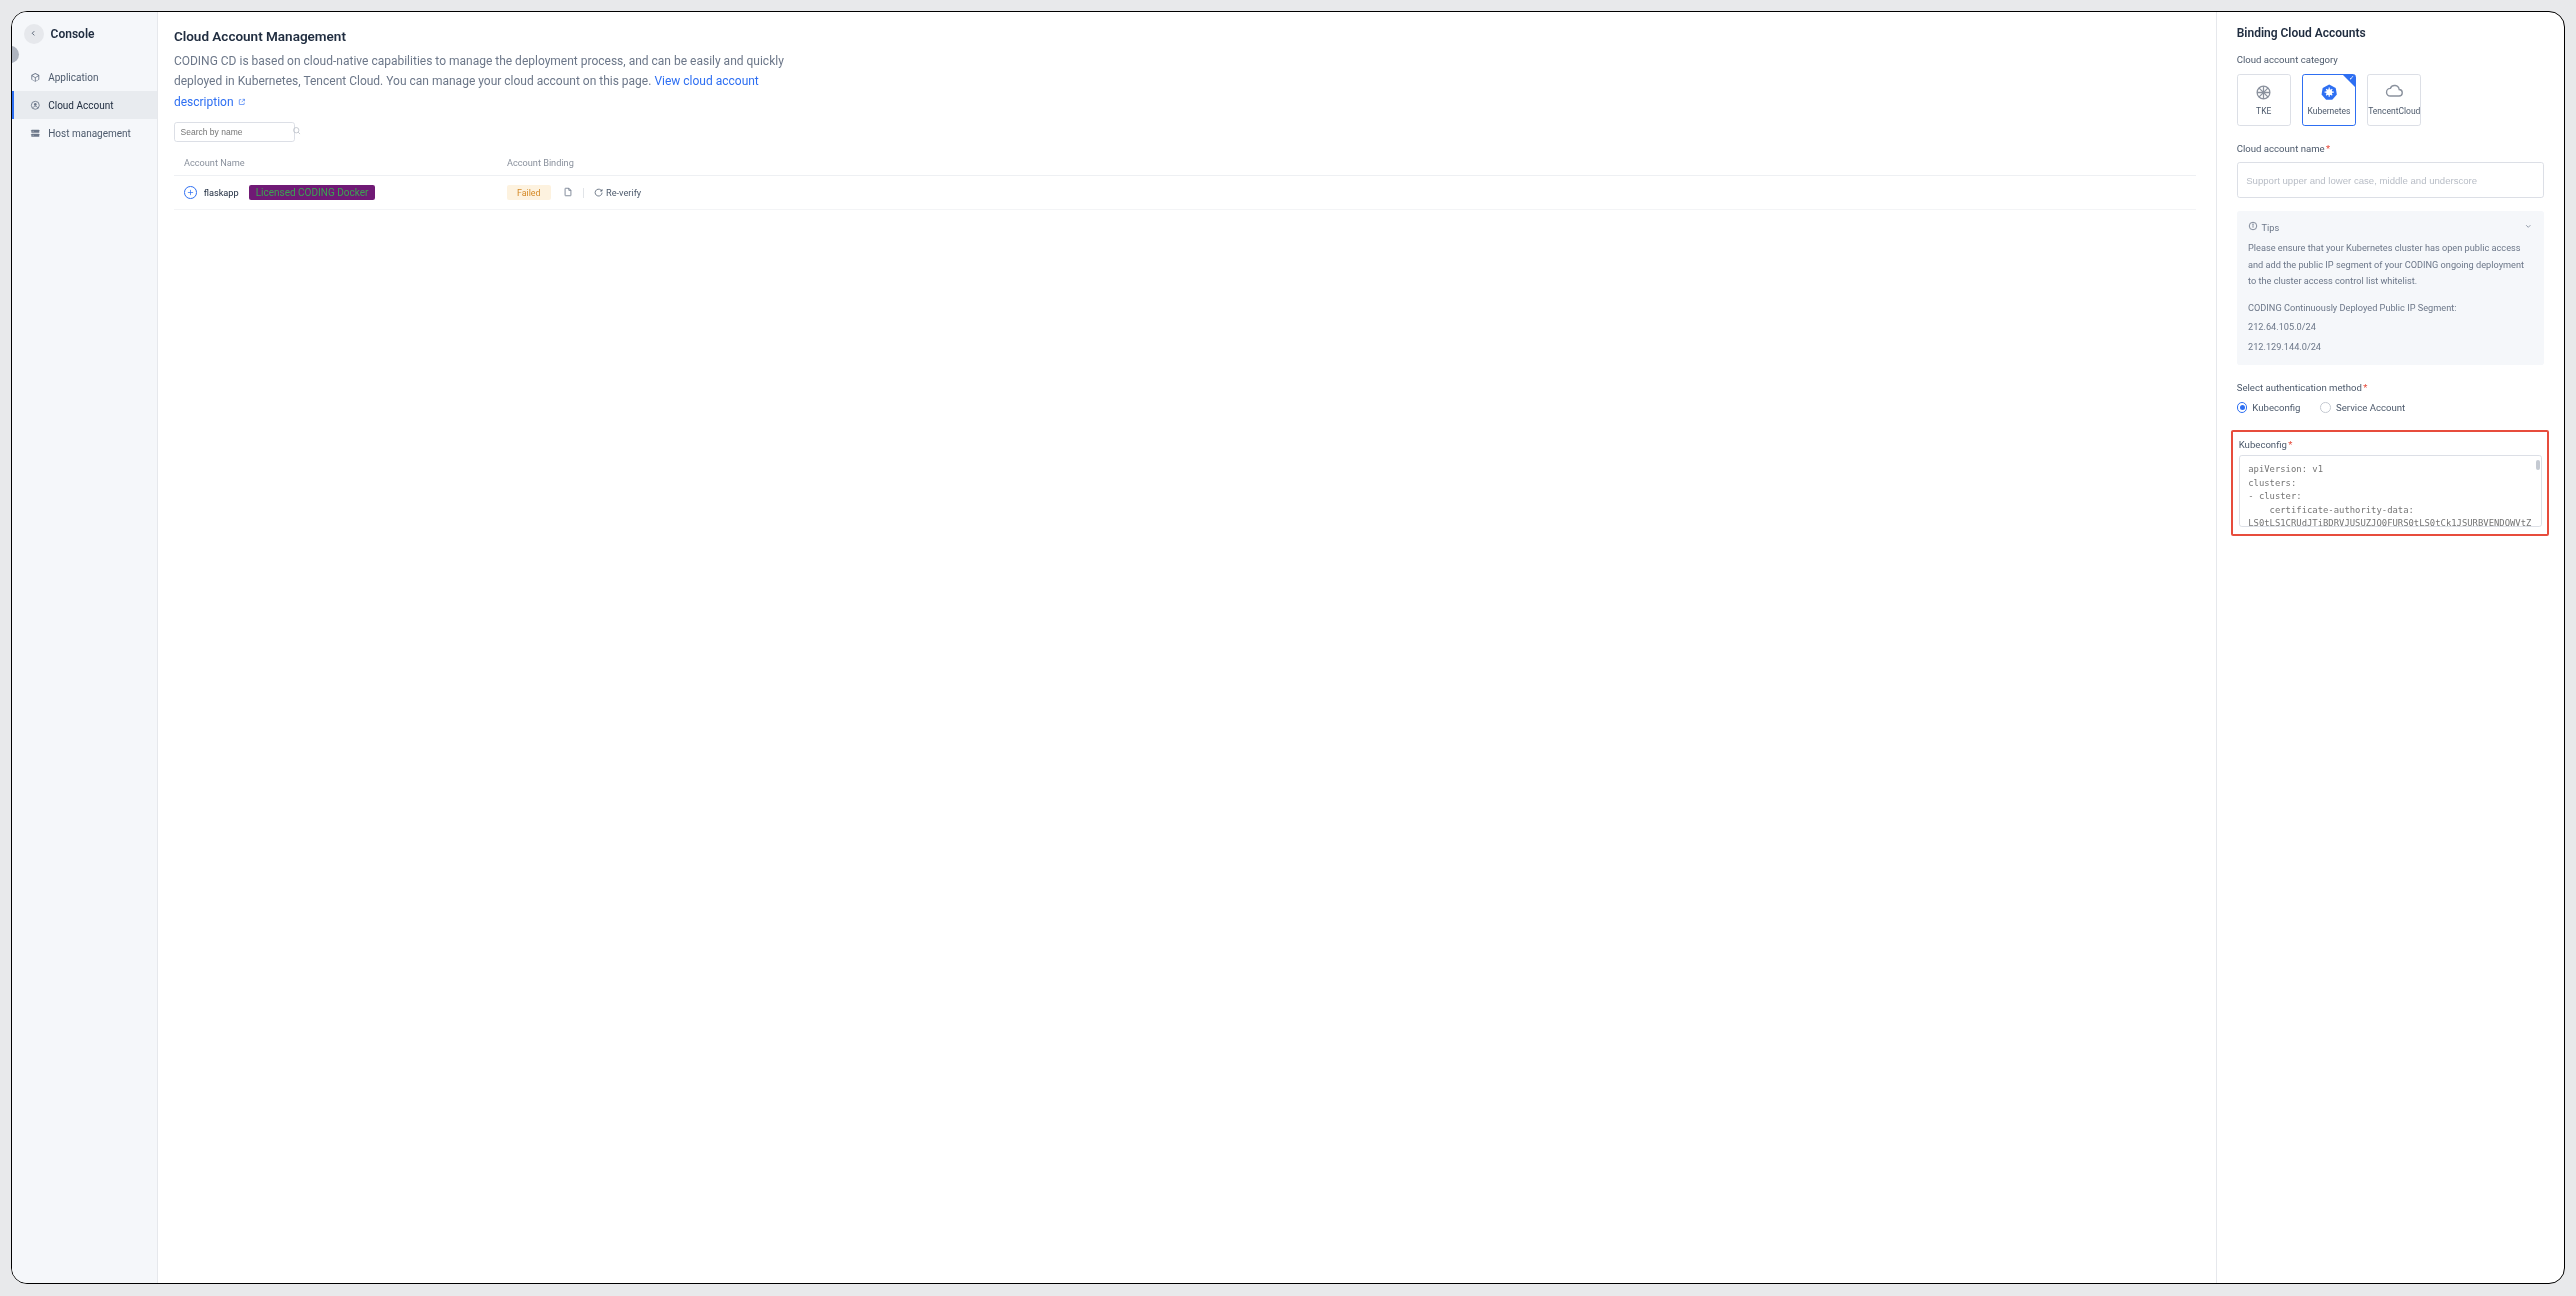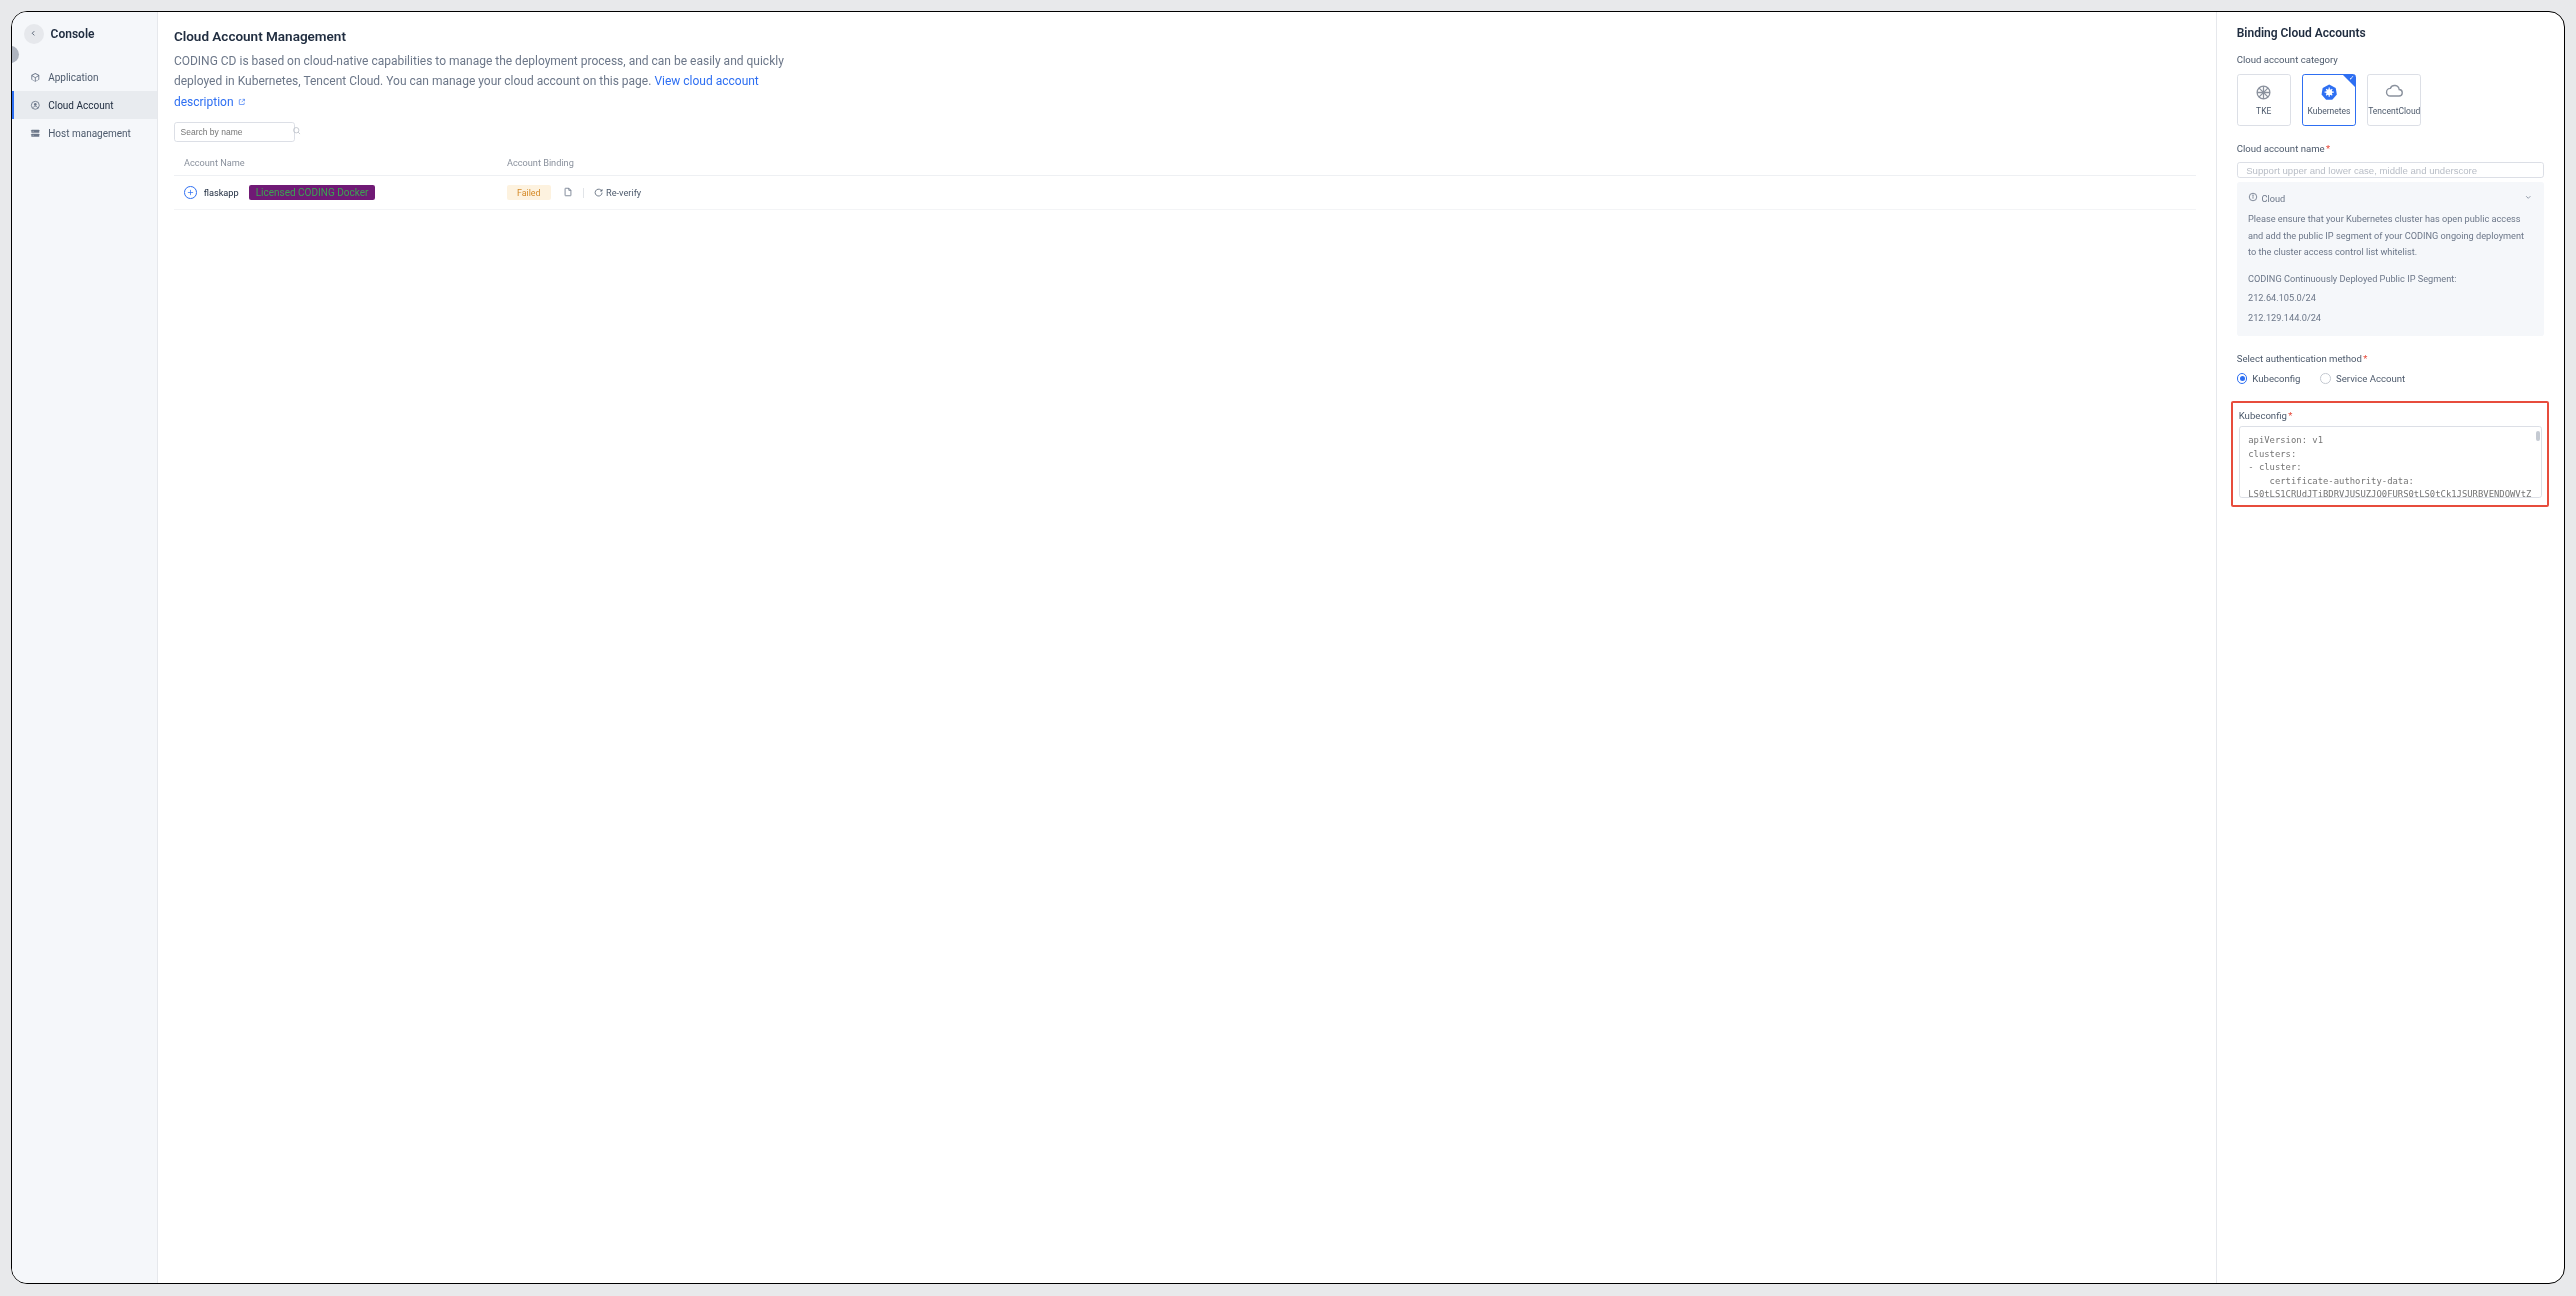--- a/index.html
+++ b/index.html
@@ -286,27 +286,27 @@
     }
     .cat-icon {
       width: 18.4px;
       height: 18.4px;
       display: flex;
       align-items: center;
       justify-content: center;
     }
     .text-input {
       width: 100%;
-      height: 16px;
+      height: 36px;
       border: 0.7px solid #dcdfe6;
       border-radius: 2.8px;
       padding: 0 8.5px;
       font-size: 9.6px;
       outline: none;
-      margin-bottom: 4px;
+      margin-bottom: 13px;
     }
     .text-input::placeholder { color: #b8bdc6; }
     .tips-box {
       background: #f5f7fa;
       border-radius: 2.8px;
       padding: 10px 11.3px;
       margin-bottom: 17px;
     }
     .tips-header {
       display: flex;
@@ -559,21 +559,21 @@
     <div class="tips-box">
       <div class="tips-header">
         <span class="tips-header-left">
           <span>
             <svg width="10" height="10" viewBox="0 0 24 24" fill="none" stroke="currentColor" stroke-width="2">
                 <circle cx="12" cy="12" r="9"></circle>
                 <line x1="12" y1="10" x2="12" y2="16"></line>
                 <circle cx="12" cy="7.5" r="0.8" fill="currentColor"></circle>
               </svg>
           </span>
-          <span>Cloud</span>
+          <span>Tips</span>
         </span>
         <span>
           <svg width="8.5" height="8.5" viewBox="0 0 24 24" fill="none" stroke="currentColor" stroke-width="2">
               <polyline points="6 9 12 15 18 9"></polyline>
             </svg>
         </span>
       </div>
       <div class="tips-body">
         <div>Please ensure that your Kubernetes cluster has open public access and add the public IP segment of your CODING ongoing deployment to the cluster access control list whitelist.</div>
         <div class="seg-label">CODING Continuously Deployed Public IP Segment:</div>

